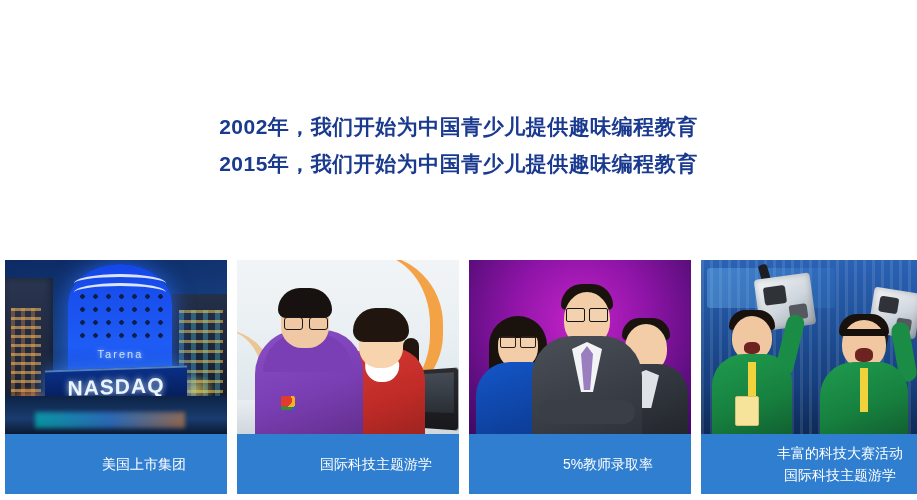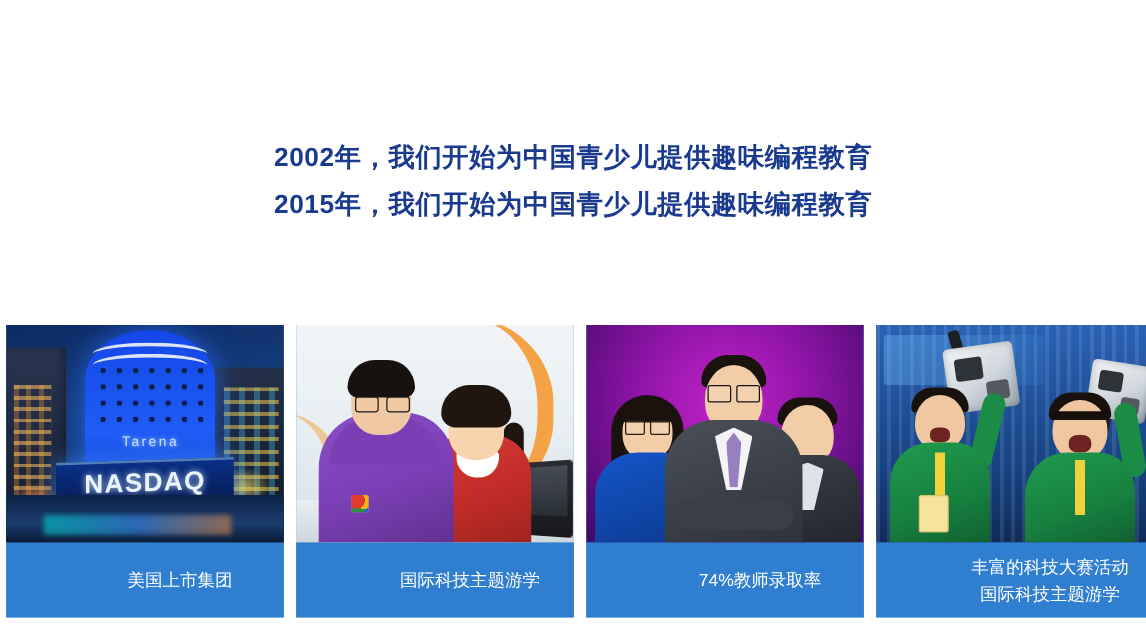--- a/index.html
+++ b/index.html
@@ -537,21 +537,21 @@
           <div class="hair"></div>
           <div class="head"></div>
           <div class="glass"></div>
           <div class="torso"></div>
           <div class="shirt"></div>
           <div class="tie"></div>
           <div class="arms"></div>
         </div>
       </div>
       <div class="card-caption">
-        <span class="cap-line">74%教师录取率</span>
+        <span class="cap-line">5%教师录取率</span>
       </div>
     </div>
 
     <div class="card">
       <div class="card-photo photo-robot">
         <div class="backdrop"></div>
         <div class="banner"></div>
         <div class="stick stick-l"></div>
         <div class="stick stick-r"></div>
         <div class="robot robot-l"></div>

